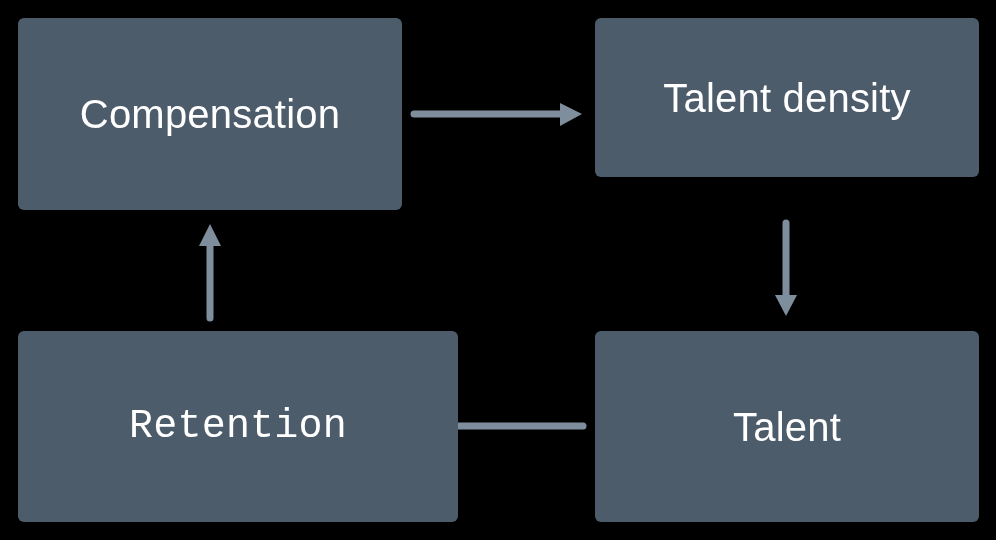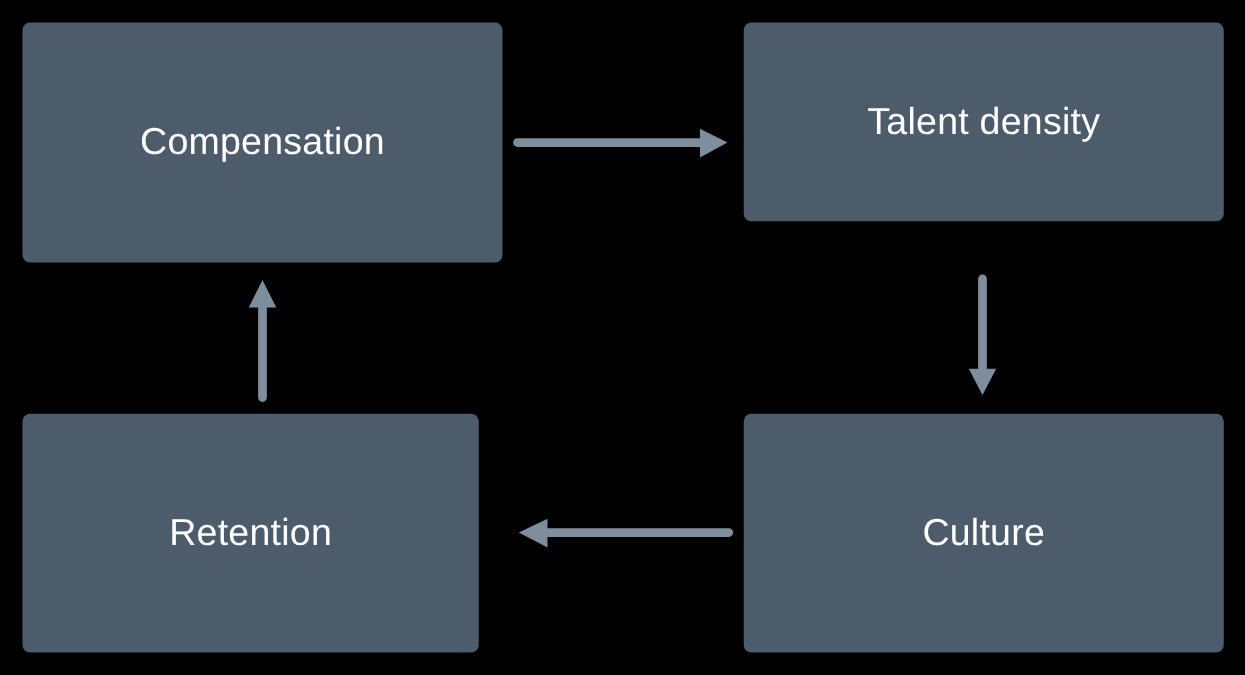--- a/index.html
+++ b/index.html
@@ -20,21 +20,21 @@
   .node {
     position: absolute;
     border-radius: 6px;
     display: flex;
     align-items: center;
     justify-content: center;
     box-sizing: border-box;
   }
   .node-label {
     color: #ffffff;
-    font-size: 30px;
+    font-size: 40px;
     font-weight: 400;
     line-height: 1;
     letter-spacing: 0.2px;
     text-align: center;
     white-space: nowrap;
     user-select: none;
   }
   .edge-layer {
     position: absolute;
     left: 0;
@@ -76,21 +76,21 @@
   </svg>
 
   <div class="node" style="left:18px; top:18px; width:384px; height:192px; background:#4d5c6b;">
     <span class="node-label">Compensation</span>
   </div>
 
   <div class="node" style="left:595px; top:18px; width:384px; height:159px; background:#4d5c6b;">
     <span class="node-label">Talent density</span>
   </div>
 
-  <div class="node" style="left:18px; top:331px; width:365px; height:191px; background:#4d5c6b;">
+  <div class="node" style="left:18px; top:331px; width:440px; height:191px; background:#4d5c6b;font-family:Liberation Mono, monospace;">
     <span class="node-label">Retention</span>
   </div>
 
   <div class="node" style="left:595px; top:331px; width:384px; height:191px; background:#4d5c6b;">
-    <span class="node-label">Culture</span>
+    <span class="node-label">Talent</span>
   </div>
 
 </div>
 
 </body></html>

